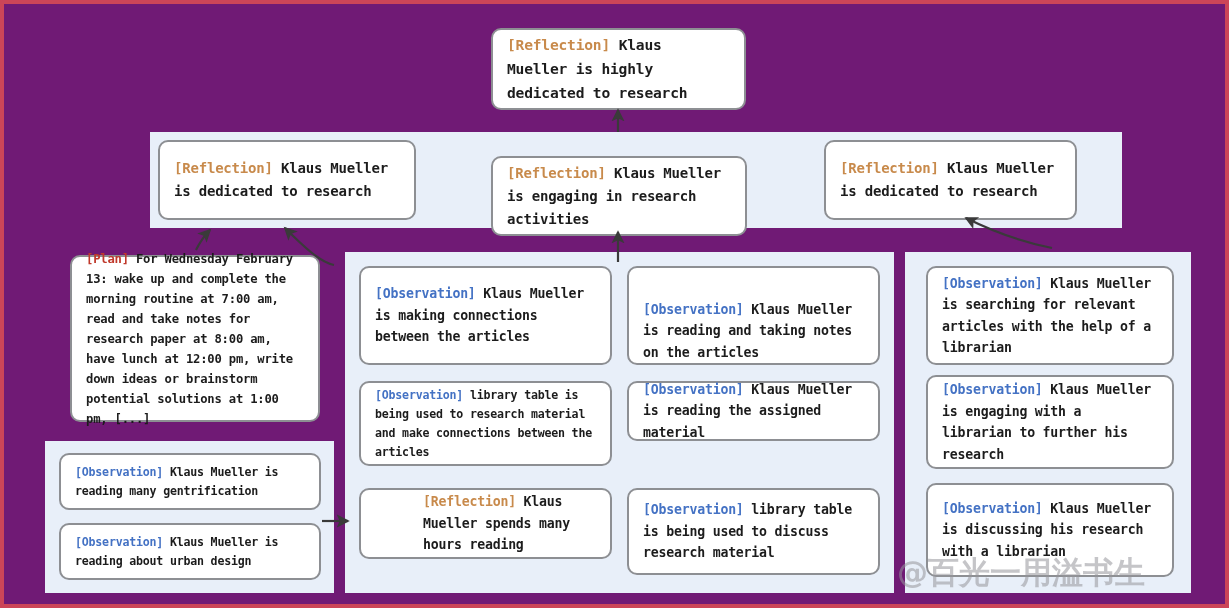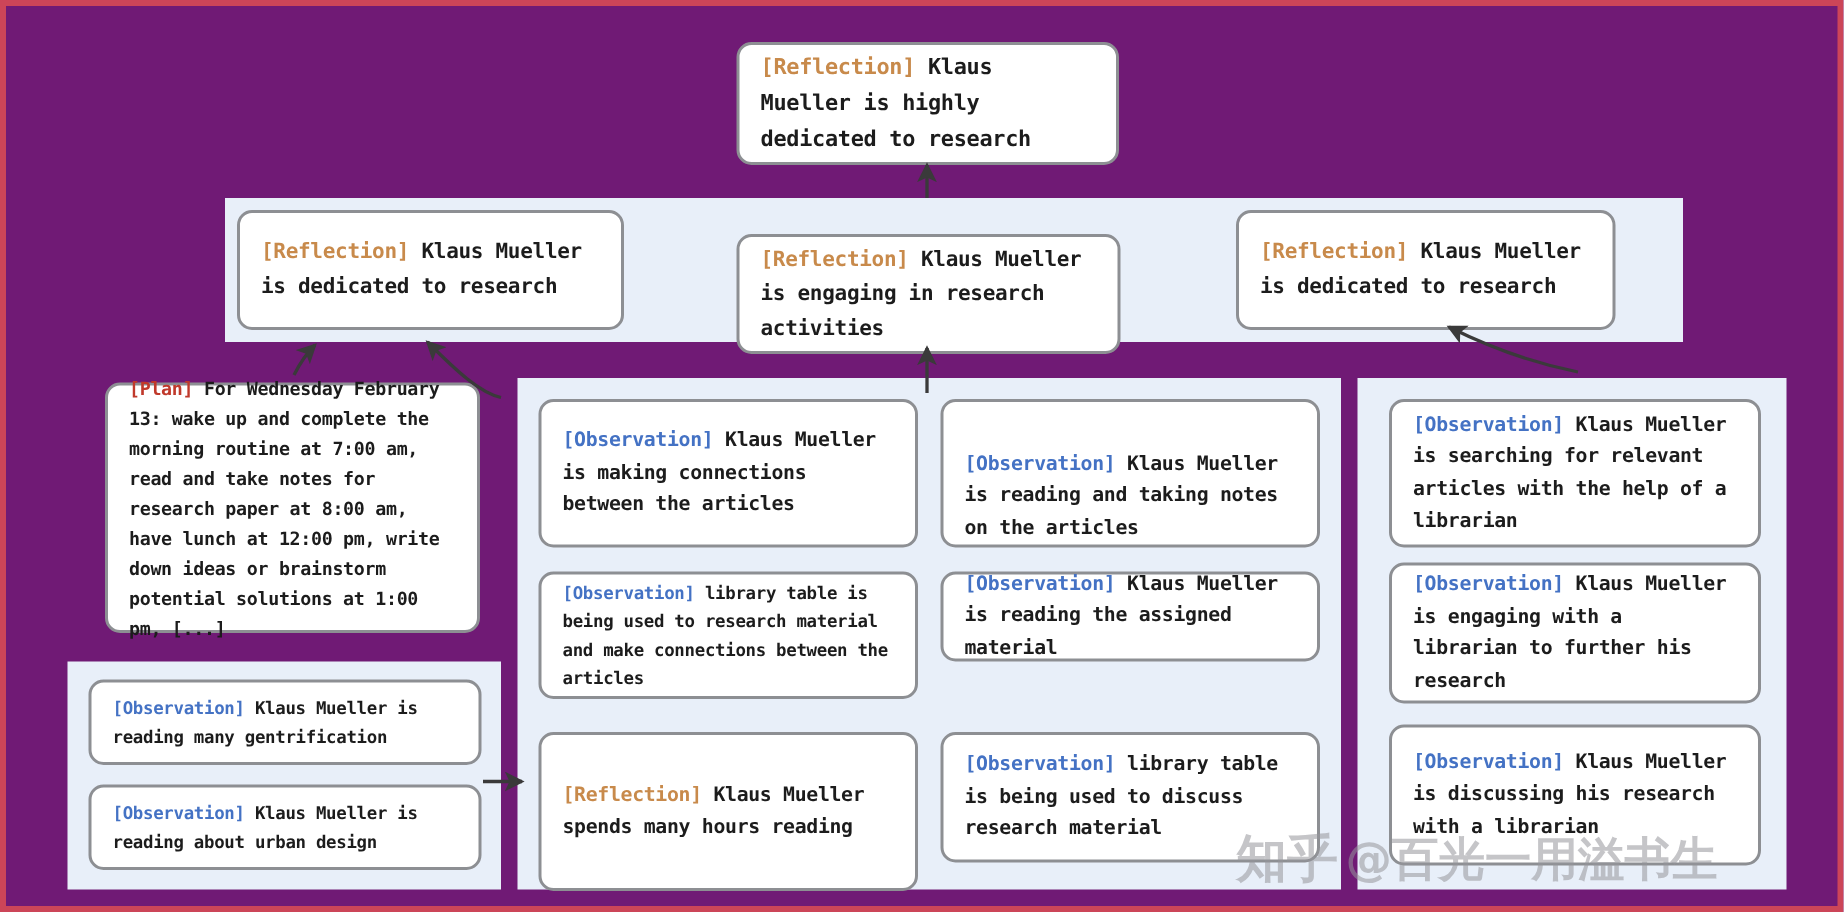--- a/index.html
+++ b/index.html
@@ -157,21 +157,21 @@
       <span class="tag tag-observation">[Observation]</span><span> Klaus Mueller is making connections between the articles</span>
     </span>
   </div>
 
   <div class="node s11" style="left:355px; top:377px; width:253px; height:85px;justify-content:flex-end;">
     <span class="txt">
       <span class="tag tag-observation">[Observation]</span><span> library table is being used to research material and make connections between the articles</span>
     </span>
   </div>
 
-  <div class="node s13" style="left:355px; top:484px; width:253px; height:106px;">
+  <div class="node s13" style="left:355px; top:484px; width:253px; height:71px;padding-left:48px;">
     <span class="txt">
       <span class="tag tag-reflection">[Reflection]</span><span> Klaus Mueller spends many hours reading</span>
     </span>
   </div>
 
   <div class="node s13" style="left:623px; top:262px; width:253px; height:99px;align-items:flex-end;">
     <span class="txt">
       <span class="tag tag-observation">[Observation]</span><span> Klaus Mueller is reading and taking notes on the articles</span>
     </span>
   </div>
@@ -199,16 +199,15 @@
       <span class="tag tag-observation">[Observation]</span><span> Klaus Mueller is engaging with a librarian to further his research</span>
     </span>
   </div>
 
   <div class="node s13" style="left:922px; top:479px; width:248px; height:94px;">
     <span class="txt">
       <span class="tag tag-observation">[Observation]</span><span> Klaus Mueller is discussing his research with a librarian</span>
     </span>
   </div>
 
-  <div class="watermark" id="wm-zhihu">知乎</div>
   <div class="watermark" id="wm-user">@百光一用溢书生</div>
 
 </div>
 
 </body></html>

